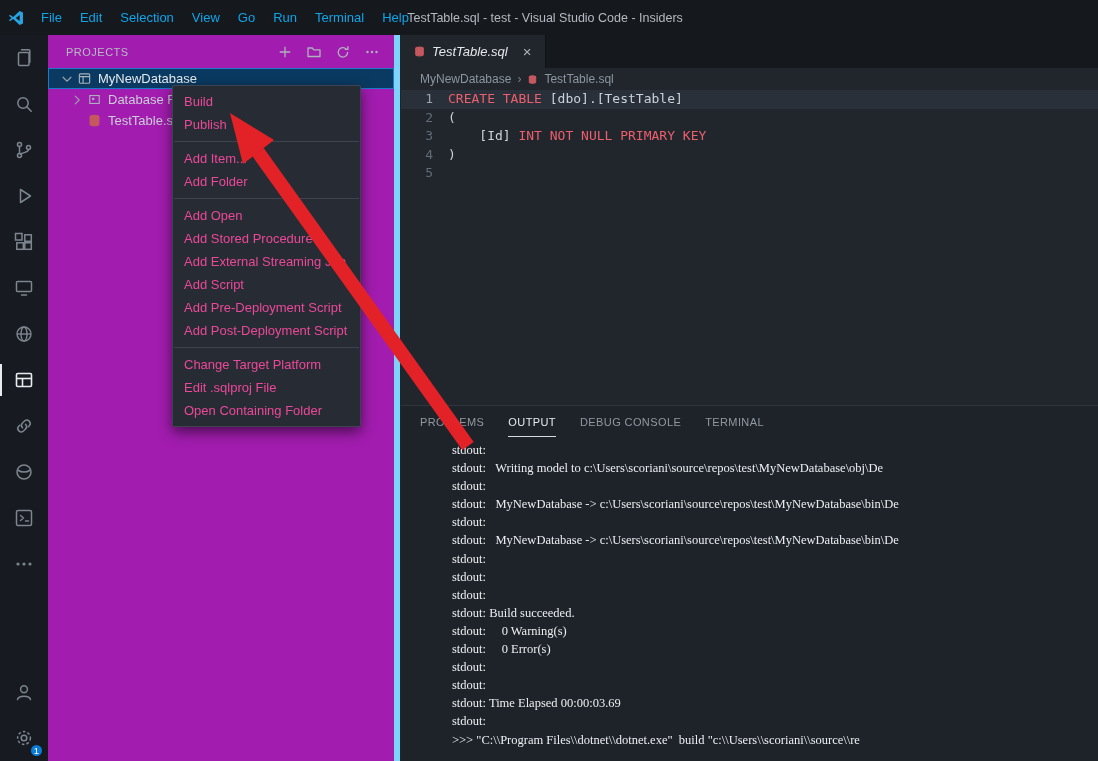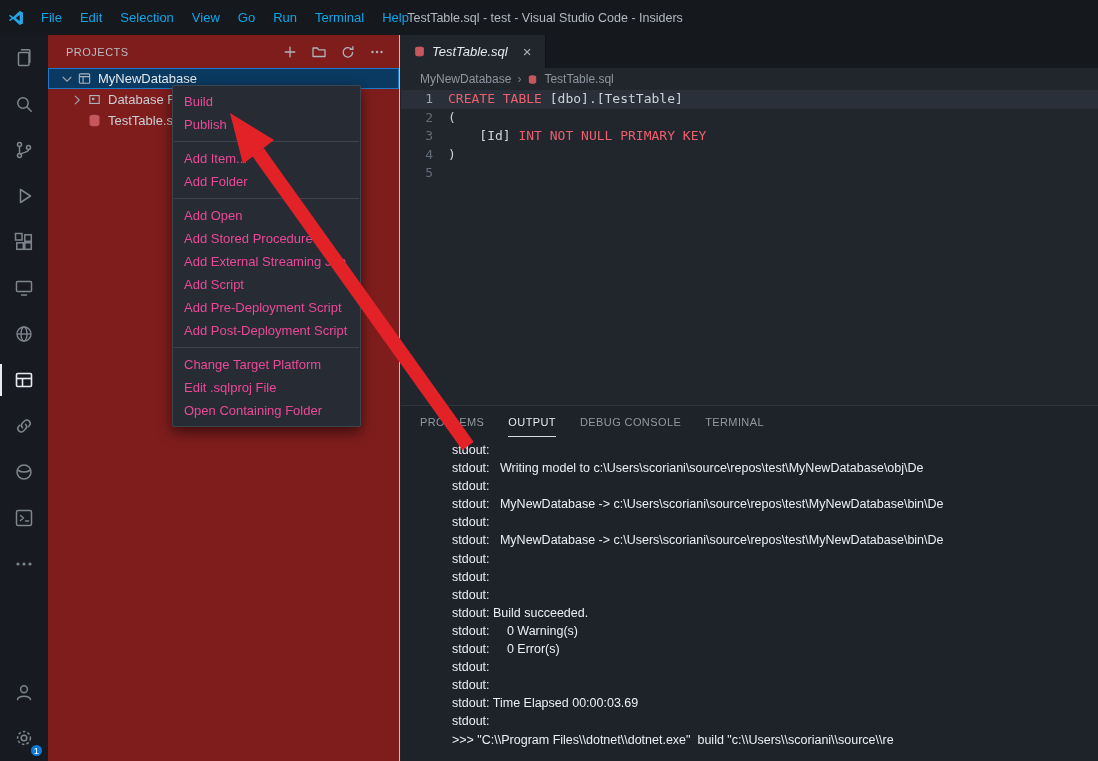--- a/index.html
+++ b/index.html
@@ -16,21 +16,21 @@
 
   
   .activitybar{position:absolute;top:35px;left:0;width:48px;bottom:0;background:#171b21;display:flex;flex-direction:column;align-items:center;z-index:4;}
   .ab-icon{width:48px;height:46px;display:flex;align-items:center;justify-content:center;color:#7d858e;position:relative;flex:none;}
   .ab-icon.active{color:#e9ecef;}
   .ab-icon.active::before{content:"";position:absolute;left:0;top:7px;bottom:7px;width:2px;background:#e9ecef;}
   .ab-bottom{margin-top:auto;}
   .badge{position:absolute;right:4px;bottom:3px;min-width:15px;height:15px;border-radius:50%;background:var(--accent,#0d7bd6);color:#fff;font-size:9.5px;display:flex;align-items:center;justify-content:center;border:2px solid #171b21;}
 
   
-  .sidebar{position:absolute;top:35px;left:48px;width:352px;bottom:0;background:#7f1d1d;border-right:1px solid #7dd3fc;z-index:3;}
+  .sidebar{position:absolute;top:35px;left:48px;width:352px;bottom:0;background:#a21caf;border-right:6px solid #7dd3fc;z-index:3;}
   .sidebar-header{height:33px;display:flex;align-items:center;padding:0 12px 0 18px;}
   .sidebar-title{font-size:11px;letter-spacing:.5px;color:#b6bcc2;}
   .sidebar-actions{margin-left:auto;display:flex;gap:8px;color:#aeb4bb;}
   .sb-action{width:21px;height:21px;display:flex;align-items:center;justify-content:center;border-radius:4px;}
   .tree{position:absolute;top:33px;left:0;right:0;}
   .tree-row{height:21px;display:flex;align-items:center;font-size:13px;color:#c9ced4;}
   .tree-row.selected{background:#0a3a61;outline:1px solid #2079c8;outline-offset:-1px;color:#e3e8ee;}
   .indent1{padding-left:10px;}
   .indent2{padding-left:20px;}
   .twisty{width:17px;height:17px;display:flex;align-items:center;justify-content:center;color:#9aa1a9;flex:none;}
@@ -55,21 +55,21 @@
   .code-line.active .ln{color:#9ba4ae;}
   .code-text{white-space:pre;color:#ccd2d9;}
   .tok-plain{color:#ccd2d9;}
   .tok-keyword{color:var(--kw,#ee5f6e);}
 
   
   .panel{position:absolute;top:370px;left:0;right:0;bottom:0;background:#1e232a;border-top:1px solid #30353d;}
   .panel-tabs{height:31px;display:flex;align-items:flex-end;padding-left:19px;gap:24px;}
   .panel-tab{font-size:11px;letter-spacing:.4px;color:#9298a0;line-height:28px;border-bottom:1px solid transparent;cursor:default;}
   .panel-tab.active{color:#e6e9ec;border-bottom-color:#d7dade;}
-  .panel-output{position:absolute;top:32px;left:0;right:0;bottom:0;overflow:hidden;font-family:Liberation Sans, sans-serif;font-size:12.5px;line-height:18.1px;color:#eceff2;padding:3px 0 0 51px;}
+  .panel-output{position:absolute;top:32px;left:0;right:0;bottom:0;overflow:hidden;font-family:Liberation Serif, serif;font-size:12.5px;line-height:18.1px;color:#eceff2;padding:3px 0 0 51px;}
   .out-line{white-space:pre;height:18.1px;}
 
   
   .context-menu{position:absolute;left:172px;top:85px;width:189px;background:#272c34;border:1px solid #3e444d;border-radius:2px;box-shadow:0 5px 14px rgba(0,0,0,.55);padding:4px 0;z-index:50;}
   .cm-item{height:23px;line-height:23px;padding-left:11px;font-size:13px;color:#ec4899;cursor:default;white-space:nowrap;}
   .cm-sep{height:1px;background:#3e444d;margin:5px 1px;}
 
   
   .annotation{position:absolute;inset:0;z-index:100;pointer-events:none;}
   .arrow-line{stroke:var(--arrow,#e32228);stroke-width:14px;}

